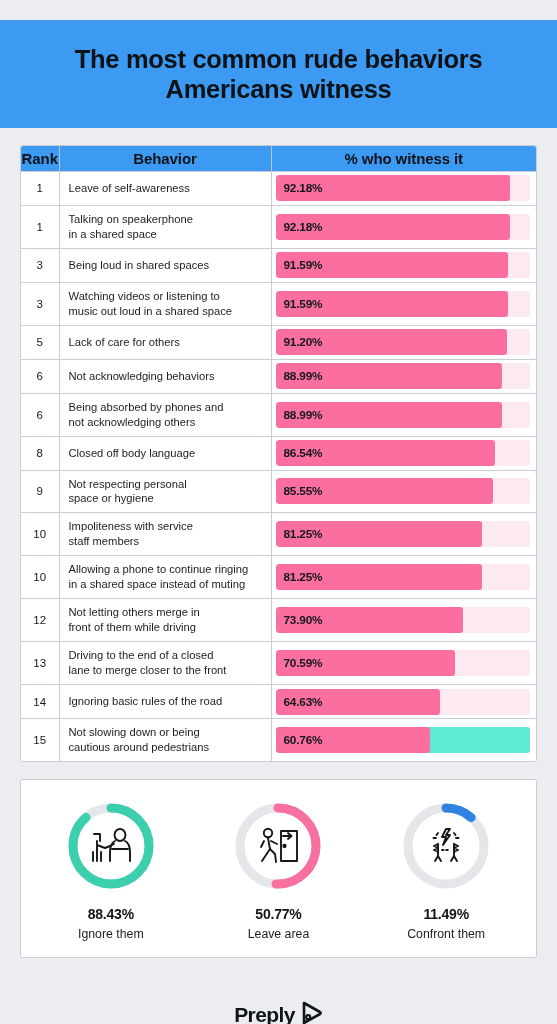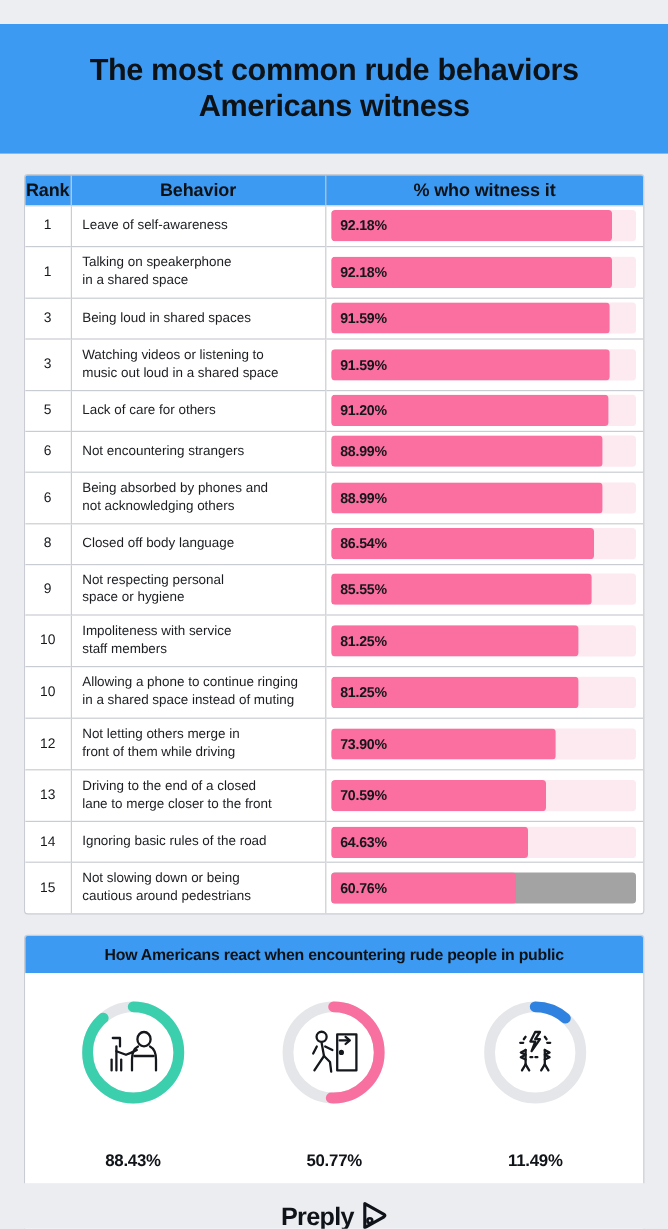--- a/index.html
+++ b/index.html
@@ -110,21 +110,21 @@
     font-size: 13.2px;
     font-weight: bold;
     text-align: center;
     padding: 8px 4px 8px 4px;
     letter-spacing: -0.2px;
   }
   .donuts {
     display: flex; justify-content: space-around; align-items: flex-start;
     padding: 18px 6px 16px 6px; background: #fff;
   }
-  .donut-item { display: flex; flex-direction: column; align-items: center; width: 160px; gap: 22px; }
+  .donut-item { display: flex; flex-direction: column; align-items: center; width: 160px; }
   .donut { position: relative; width: 96px; height: 96px; }
   .donut svg { display: block; }
   .donut .glyph {
     position: absolute; left: 0; top: 0; width: 96px; height: 96px;
     display: flex; align-items: center; justify-content: center;
   }
   .donut-pct {
     margin-top: 12px; font-size: 14px; font-weight: bold; color: #101317; letter-spacing: -0.2px;
   }
   .donut-label { margin-top: 5px; font-size: 12.3px; color: #1b1d21; }
@@ -216,21 +216,21 @@
               <div class="bar-row" style="height: 33px;">
                 <div class="bar-track" style="background: rgb(253, 234, 241);">
                   <div class="bar-fill" style="width: 231.648px; background: rgb(250, 111, 160);"></div>
                   <span class="bar-label">91.20%</span>
                 </div>
               </div>
             </td>
           </tr>
           <tr style="height: 33px;">
             <td class="rank-cell">6</td>
-            <td class="beh-cell">Not encountering strangers</td>
+            <td class="beh-cell">Not acknowledging behaviors</td>
             <td class="pct-cell">
               <div class="bar-row" style="height: 33px;">
                 <div class="bar-track" style="background: rgb(253, 234, 241);">
                   <div class="bar-fill" style="width: 226.035px; background: rgb(250, 111, 160);"></div>
                   <span class="bar-label">88.99%</span>
                 </div>
               </div>
             </td>
           </tr>
           <tr style="height: 42px;">
@@ -327,33 +327,32 @@
                   <span class="bar-label">64.63%</span>
                 </div>
               </div>
             </td>
           </tr>
           <tr style="height: 42px;">
             <td class="rank-cell">15</td>
             <td class="beh-cell">Not slowing down or being<br>cautious around pedestrians</td>
             <td class="pct-cell">
               <div class="bar-row" style="height: 42px;">
-                <div class="bar-track" style="background: #a3a3a3; padding-left: 26px;">
+                <div class="bar-track" style="background: #5eead4; padding-left: 26px;">
                   <div class="bar-fill" style="width: 154.33px; background: rgb(250, 111, 160);"></div>
                   <span class="bar-label">60.76%</span>
                 </div>
               </div>
             </td>
           </tr>
         </tbody>
     </table>
   </div>
 
   <div class="bottom-card">
-    <div class="bottom-title">How Americans react when encountering rude people in public</div>
     <div class="donuts" id="donuts">
         <div class="donut-item">
           <div class="donut">
             <svg width="96" height="96" viewBox="0 0 96 96">
               <circle cx="48" cy="48" r="38" fill="none" stroke="#e4e6e9" stroke-width="9"></circle>
               <circle cx="48" cy="48" r="38" fill="none" stroke="#3ccfae" stroke-width="9" stroke-linecap="round" stroke-dasharray="211.14 27.62" transform="rotate(-90 48 48)"></circle>
             </svg>
             <span class="glyph">
               <svg width="50" height="42" viewBox="0 0 50 42" fill="none" stroke="#14171b" stroke-width="1.9" stroke-linecap="round" stroke-linejoin="round">
                 <path d="M8 9h6v7"></path>

